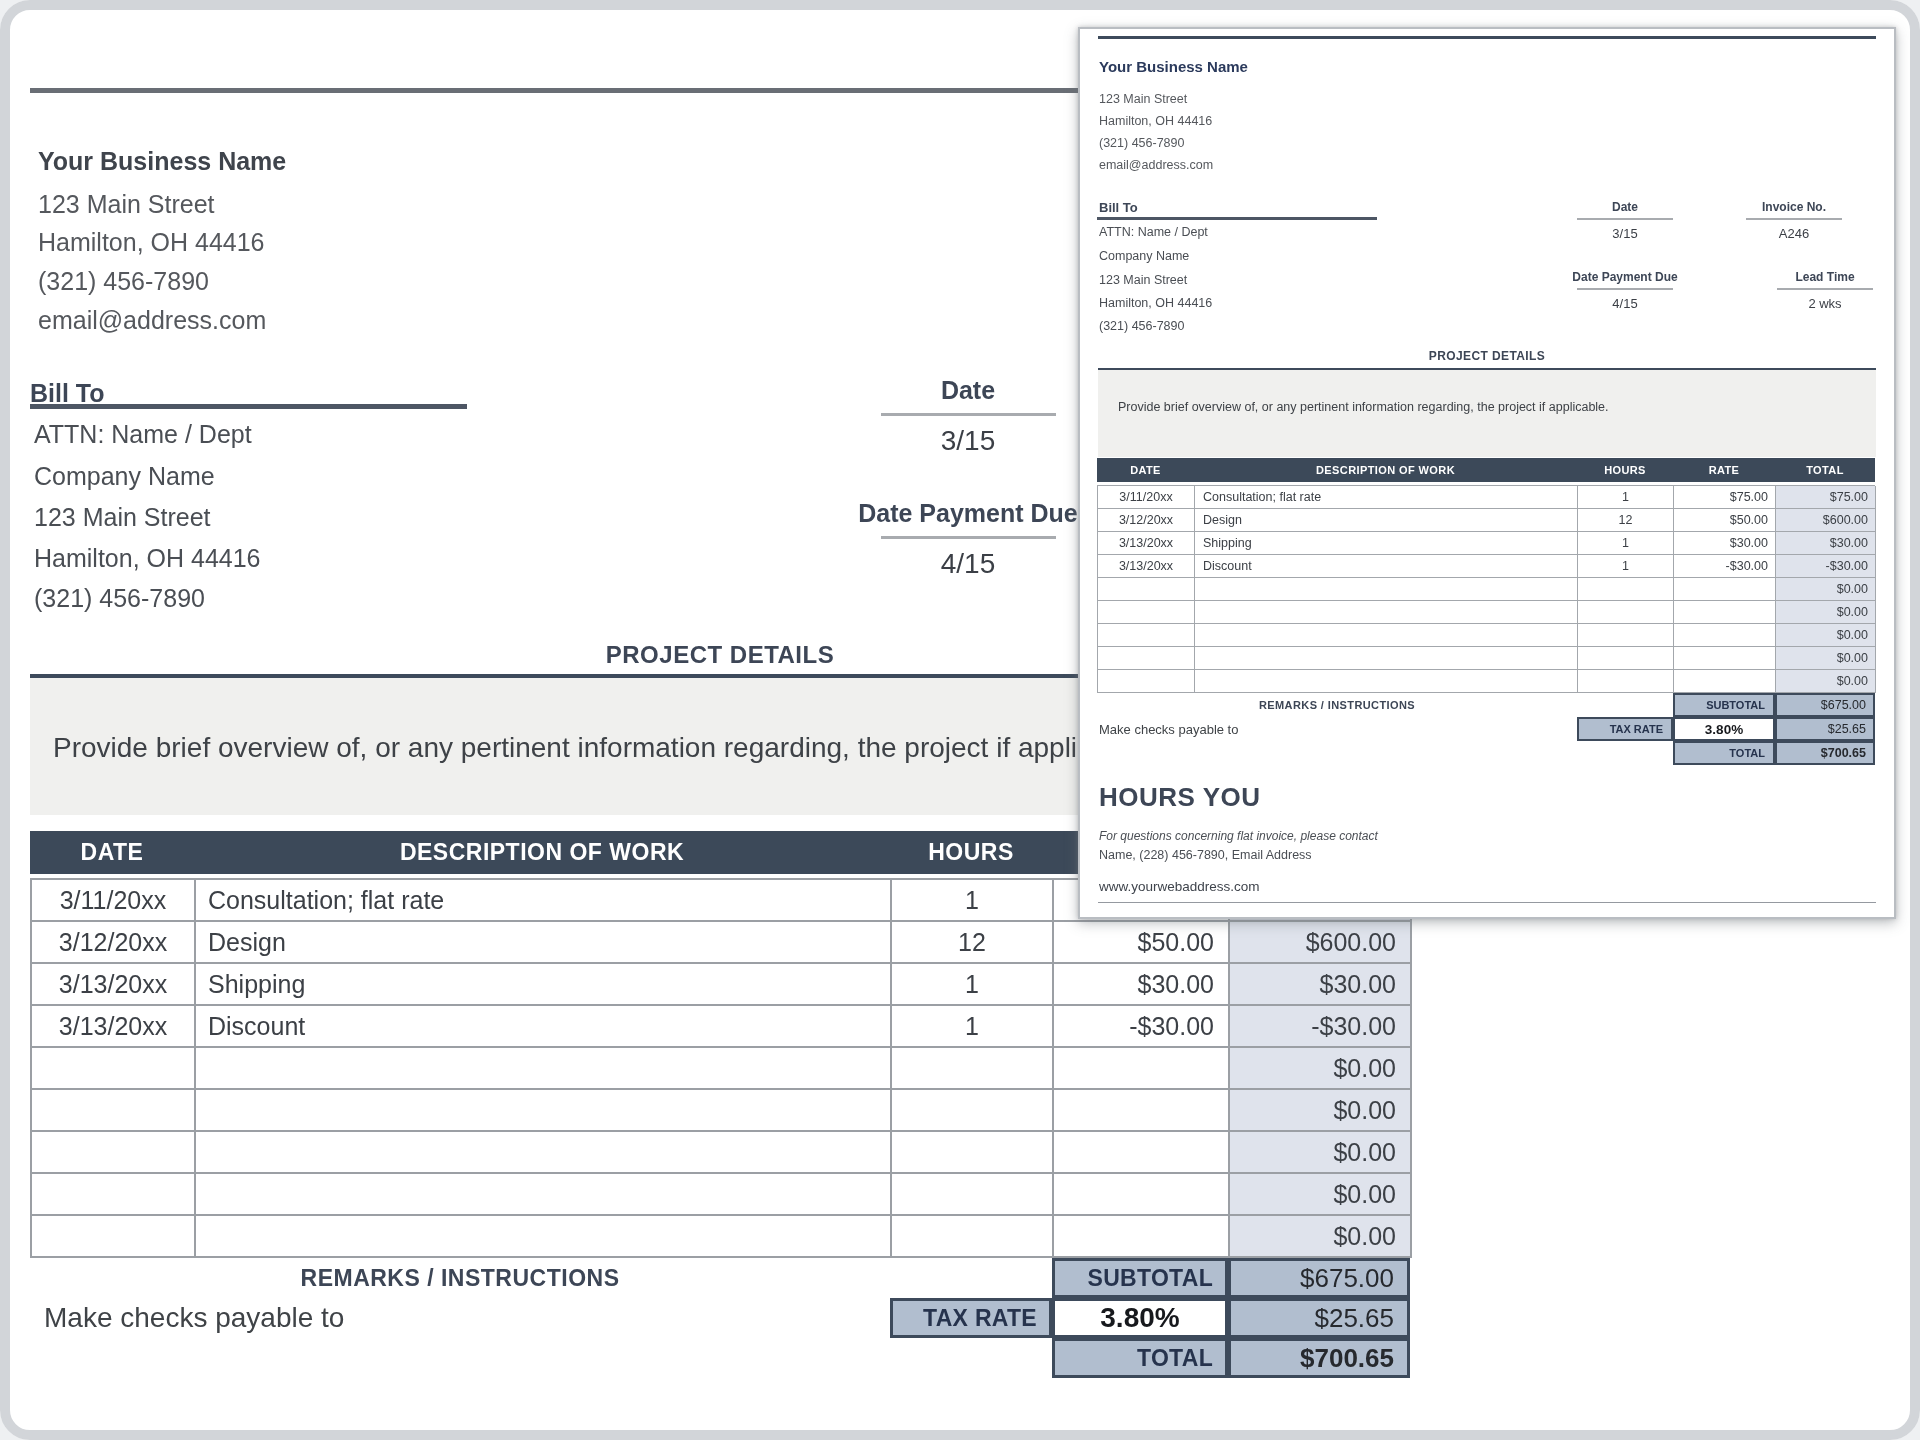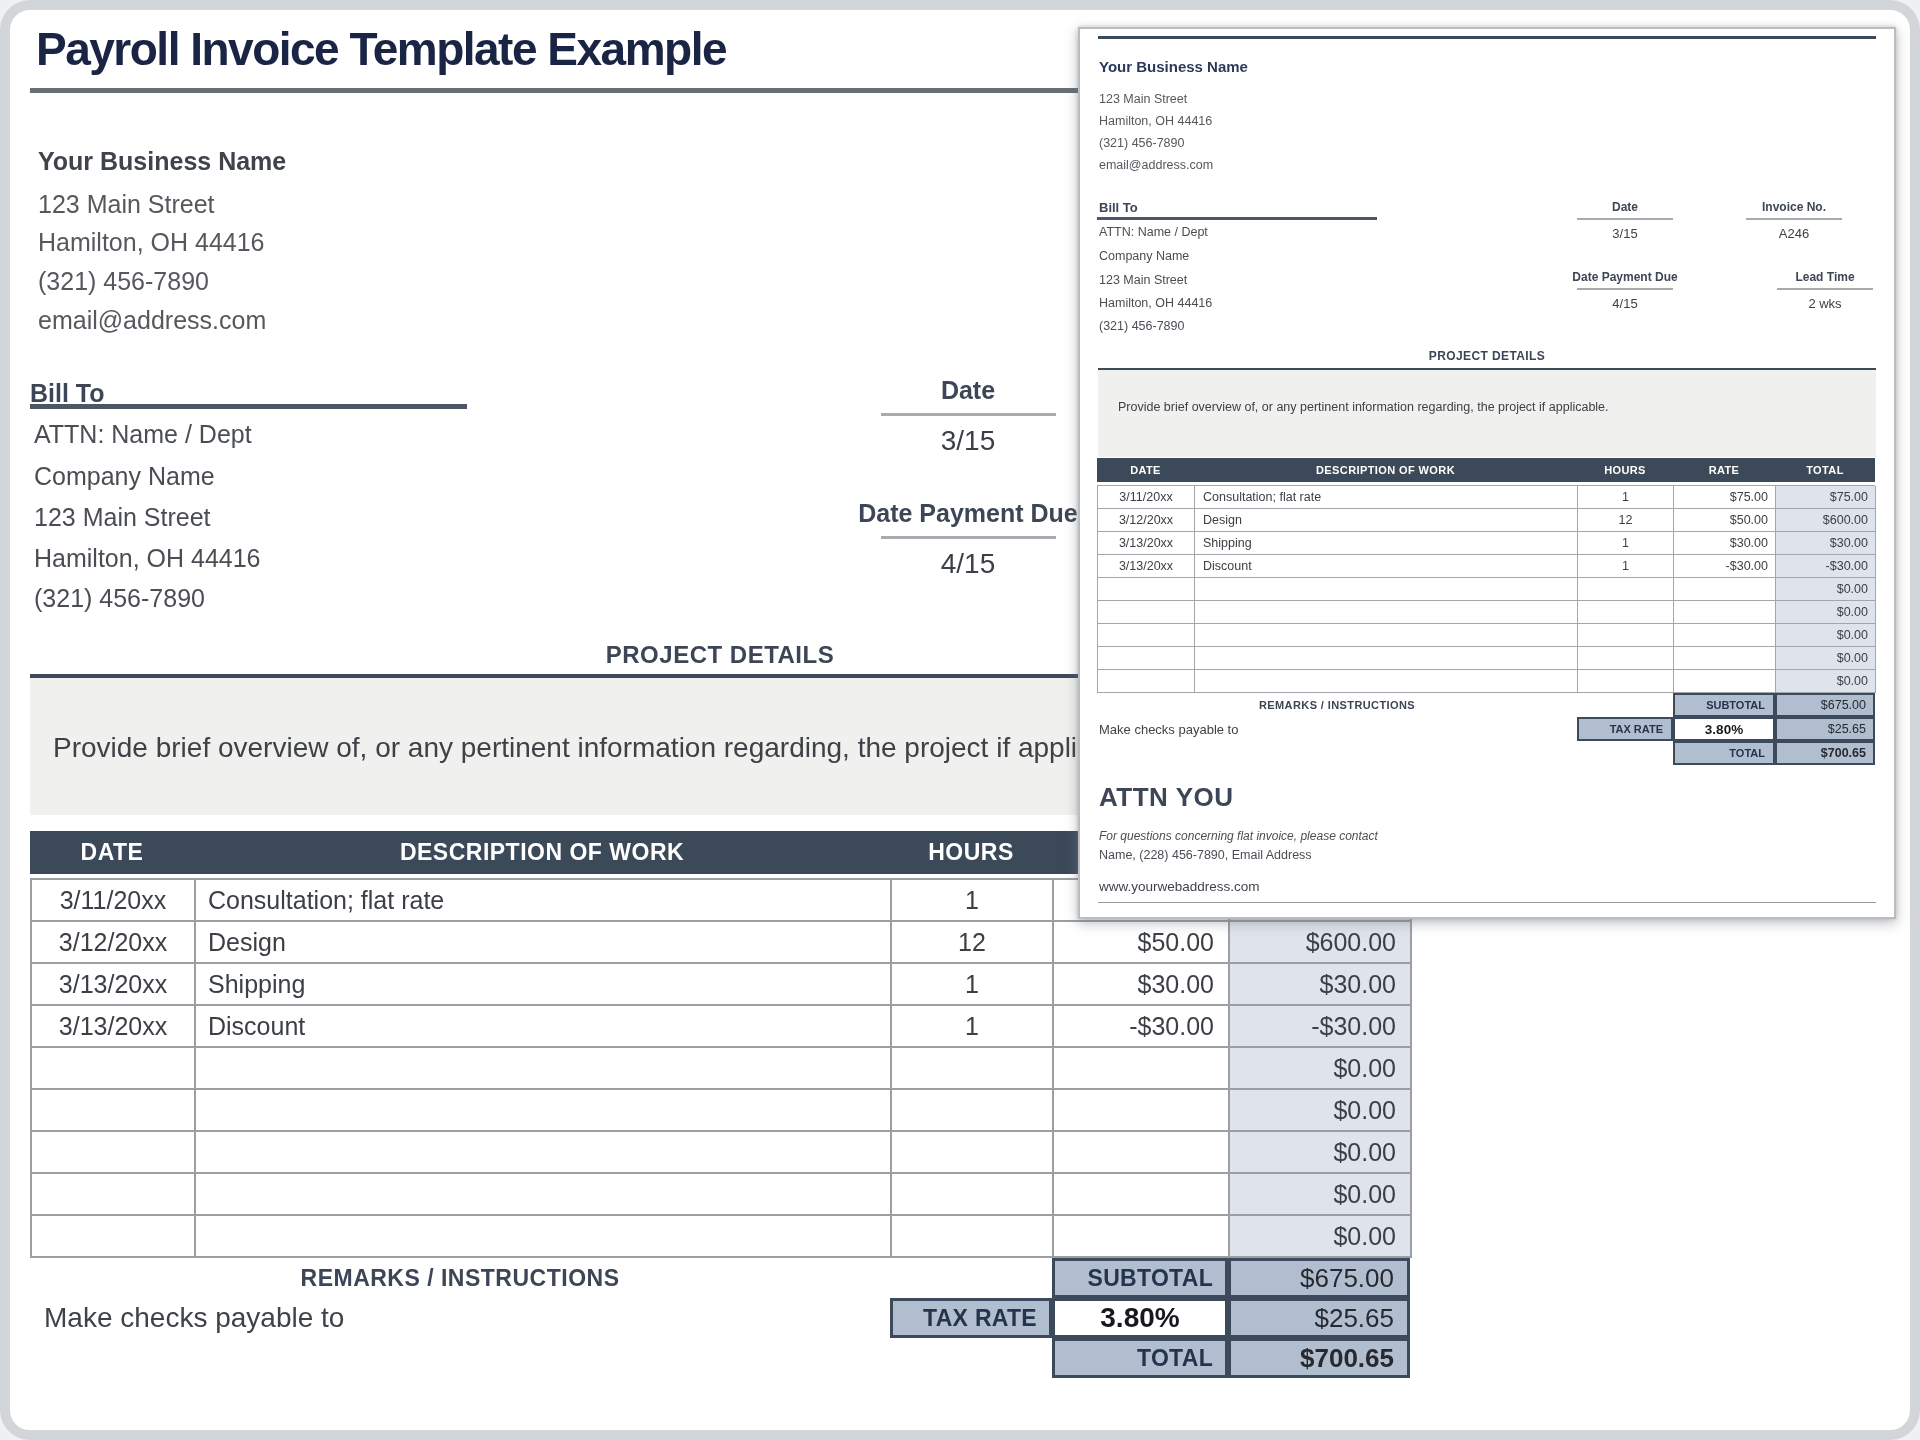--- a/index.html
+++ b/index.html
@@ -113,21 +113,20 @@
   .ov-web { left:19px; top:850px; font-size:13.5px; color:#3f444c; }
   .ov-bottom-rule { left:18px; top:873px; width:778px; height:1px; background:#9599a0; }
 </style>
 </head>
 <body>
 
 <div class="page">
 
   <div class="main-doc">
 
-    <div class="abs doc-title">Payroll Invoice Template Example</div>
     <div class="abs title-rule"></div>
 
     <div class="abs biz-name">Your Business Name</div>
     <div class="abs biz-line" style="top:190px">123 Main Street</div>
     <div class="abs biz-line" style="top:228px">Hamilton, OH 44416</div>
     <div class="abs biz-line" style="top:267px">(321) 456-7890</div>
     <div class="abs biz-line" style="top:306px">email@address.com</div>
 
     <div class="abs billto-label">Bill To</div>
     <div class="abs billto-rule"></div>
@@ -354,21 +353,21 @@
         <div class="ovf-rate">3.80%</div>
         <div class="ovf-cell ovf-val">$25.65</div>
 
         <div></div>
         <div></div>
         <div class="ovf-cell ovf-lbl">TOTAL</div>
         <div class="ovf-cell ovf-val ovf-bold">$700.65</div>
       </div>
     </div>
 
-    <div class="abs ov-thankyou">ATTN YOU</div>
+    <div class="abs ov-thankyou">HOURS YOU</div>
     <div class="abs ov-contact-note">For questions concerning flat invoice, please contact</div>
     <div class="abs ov-contact-line">Name, (228) 456-7890, Email Address</div>
     <div class="abs ov-web">www.yourwebaddress.com</div>
     <div class="abs ov-bottom-rule"></div>
   </div>
 
   <div class="frame-stroke"></div>
 </div>
 
 </body></html>

